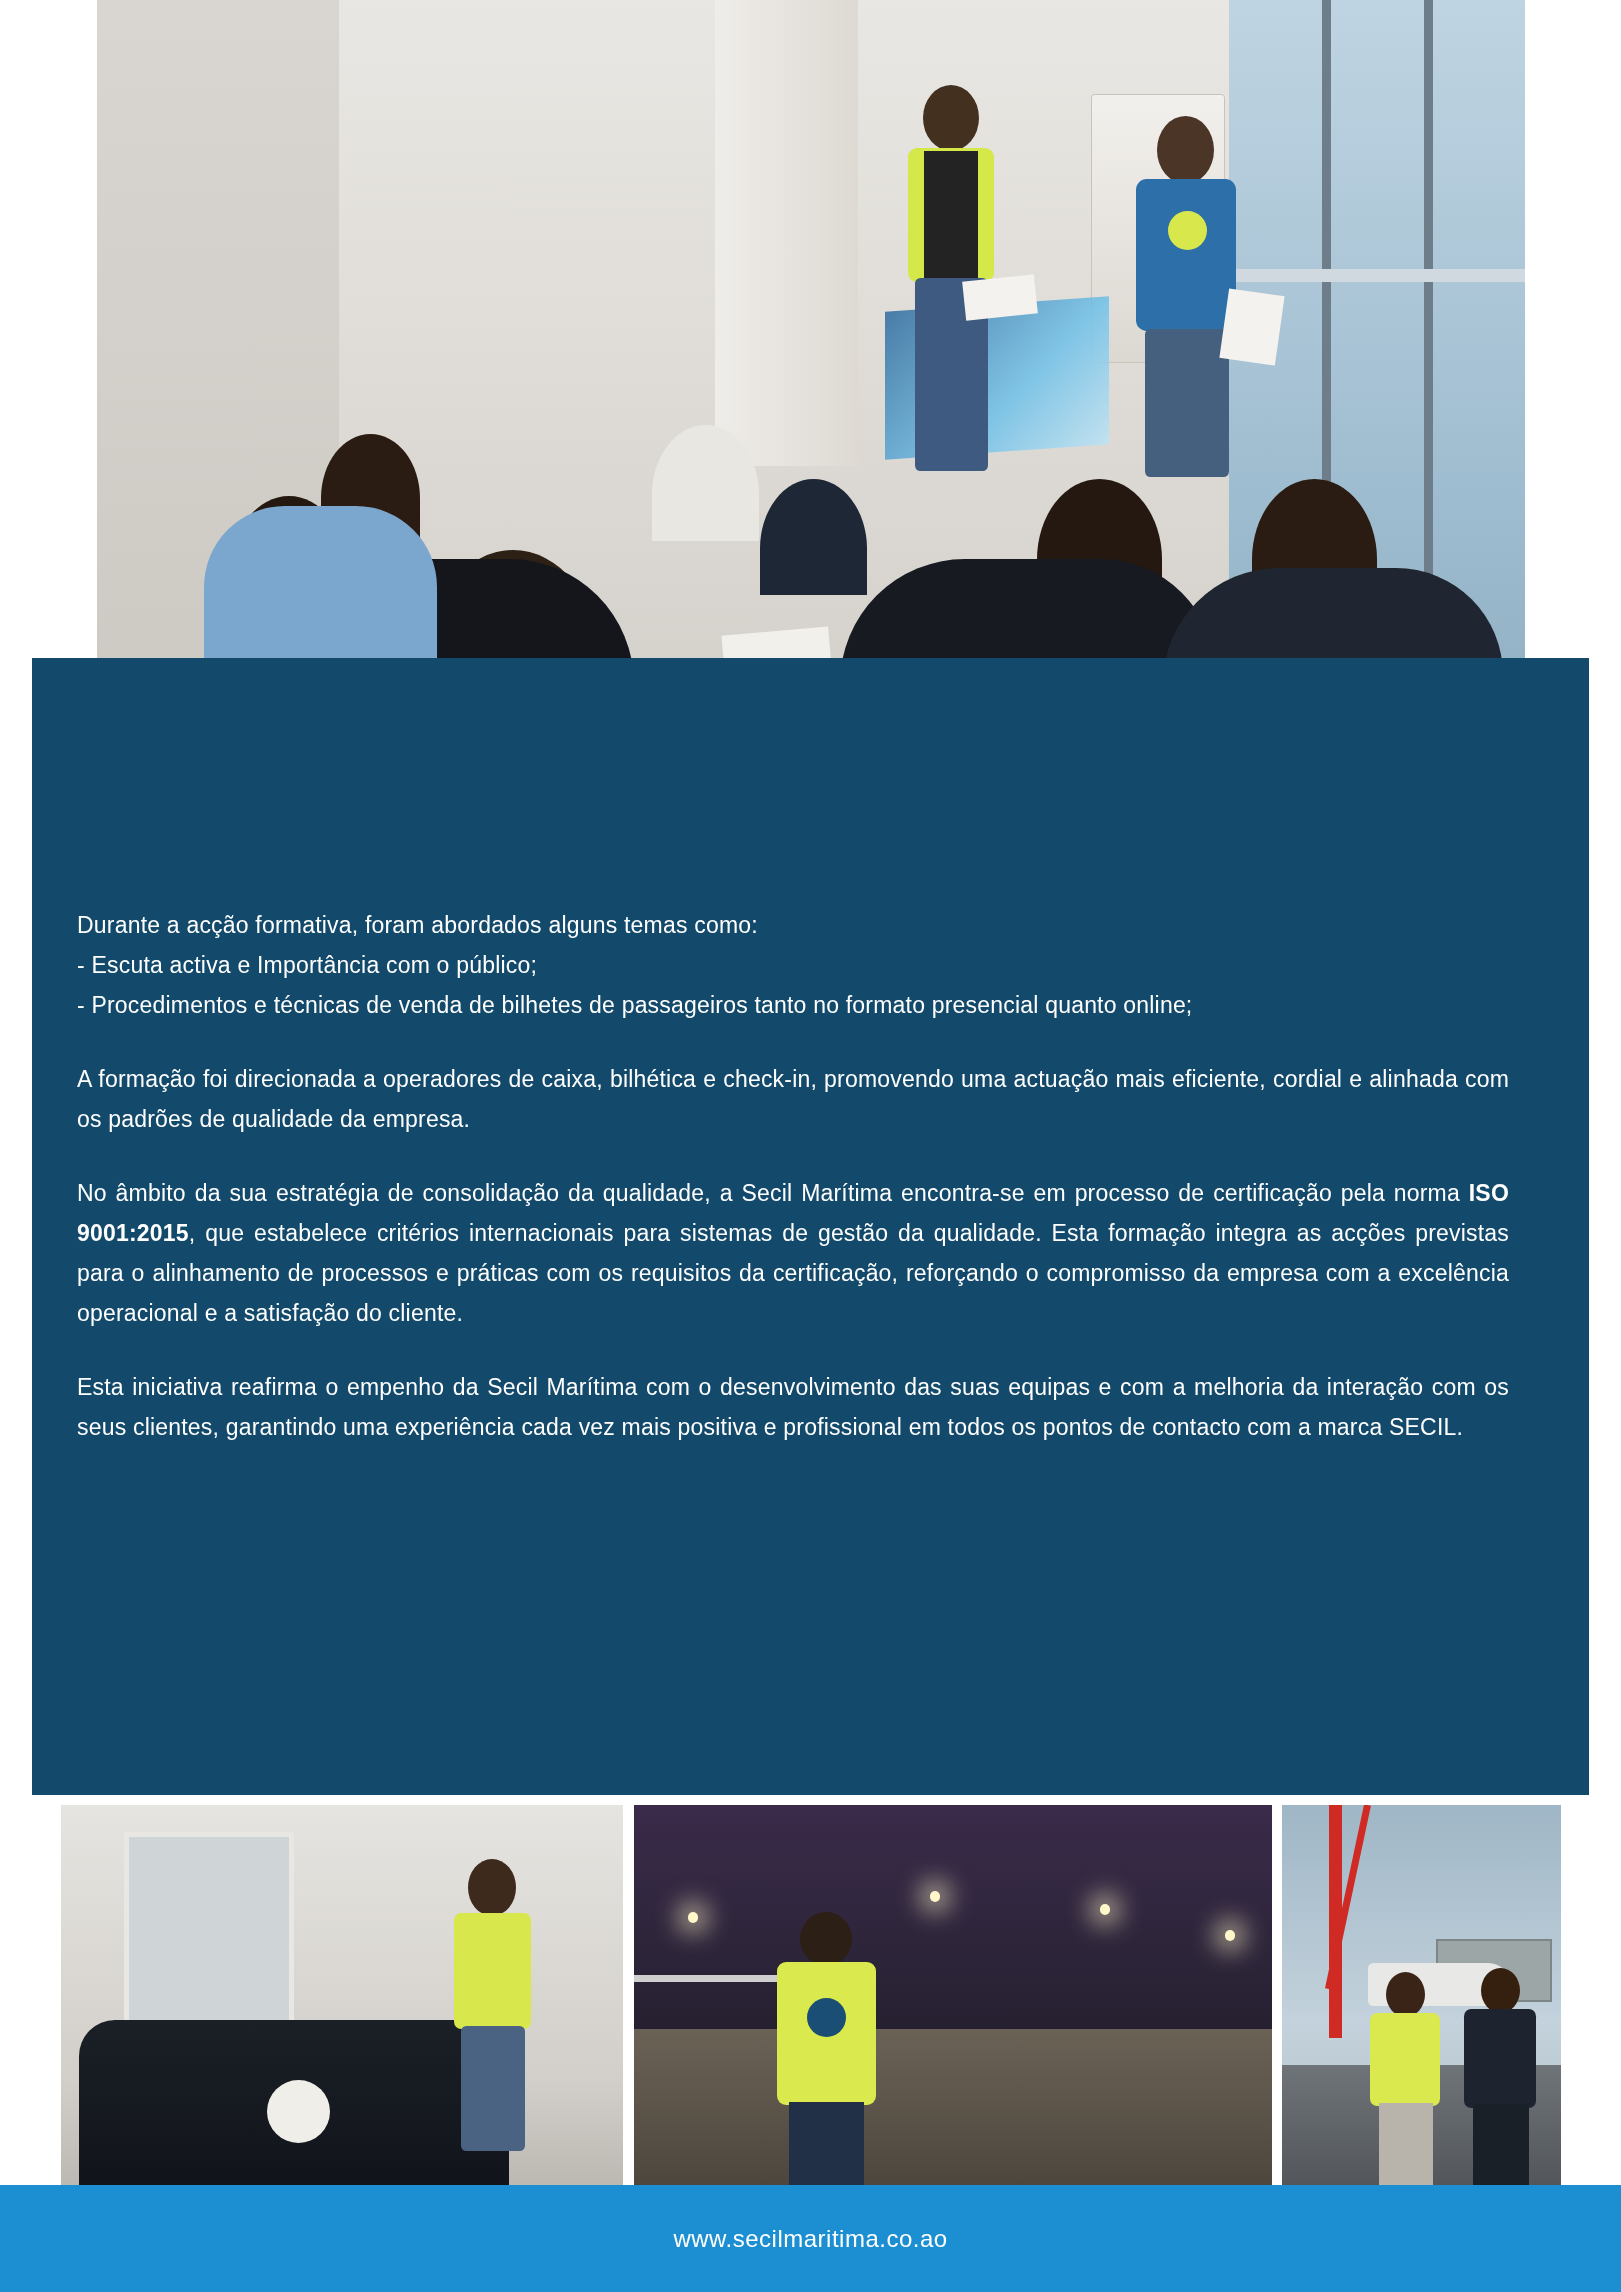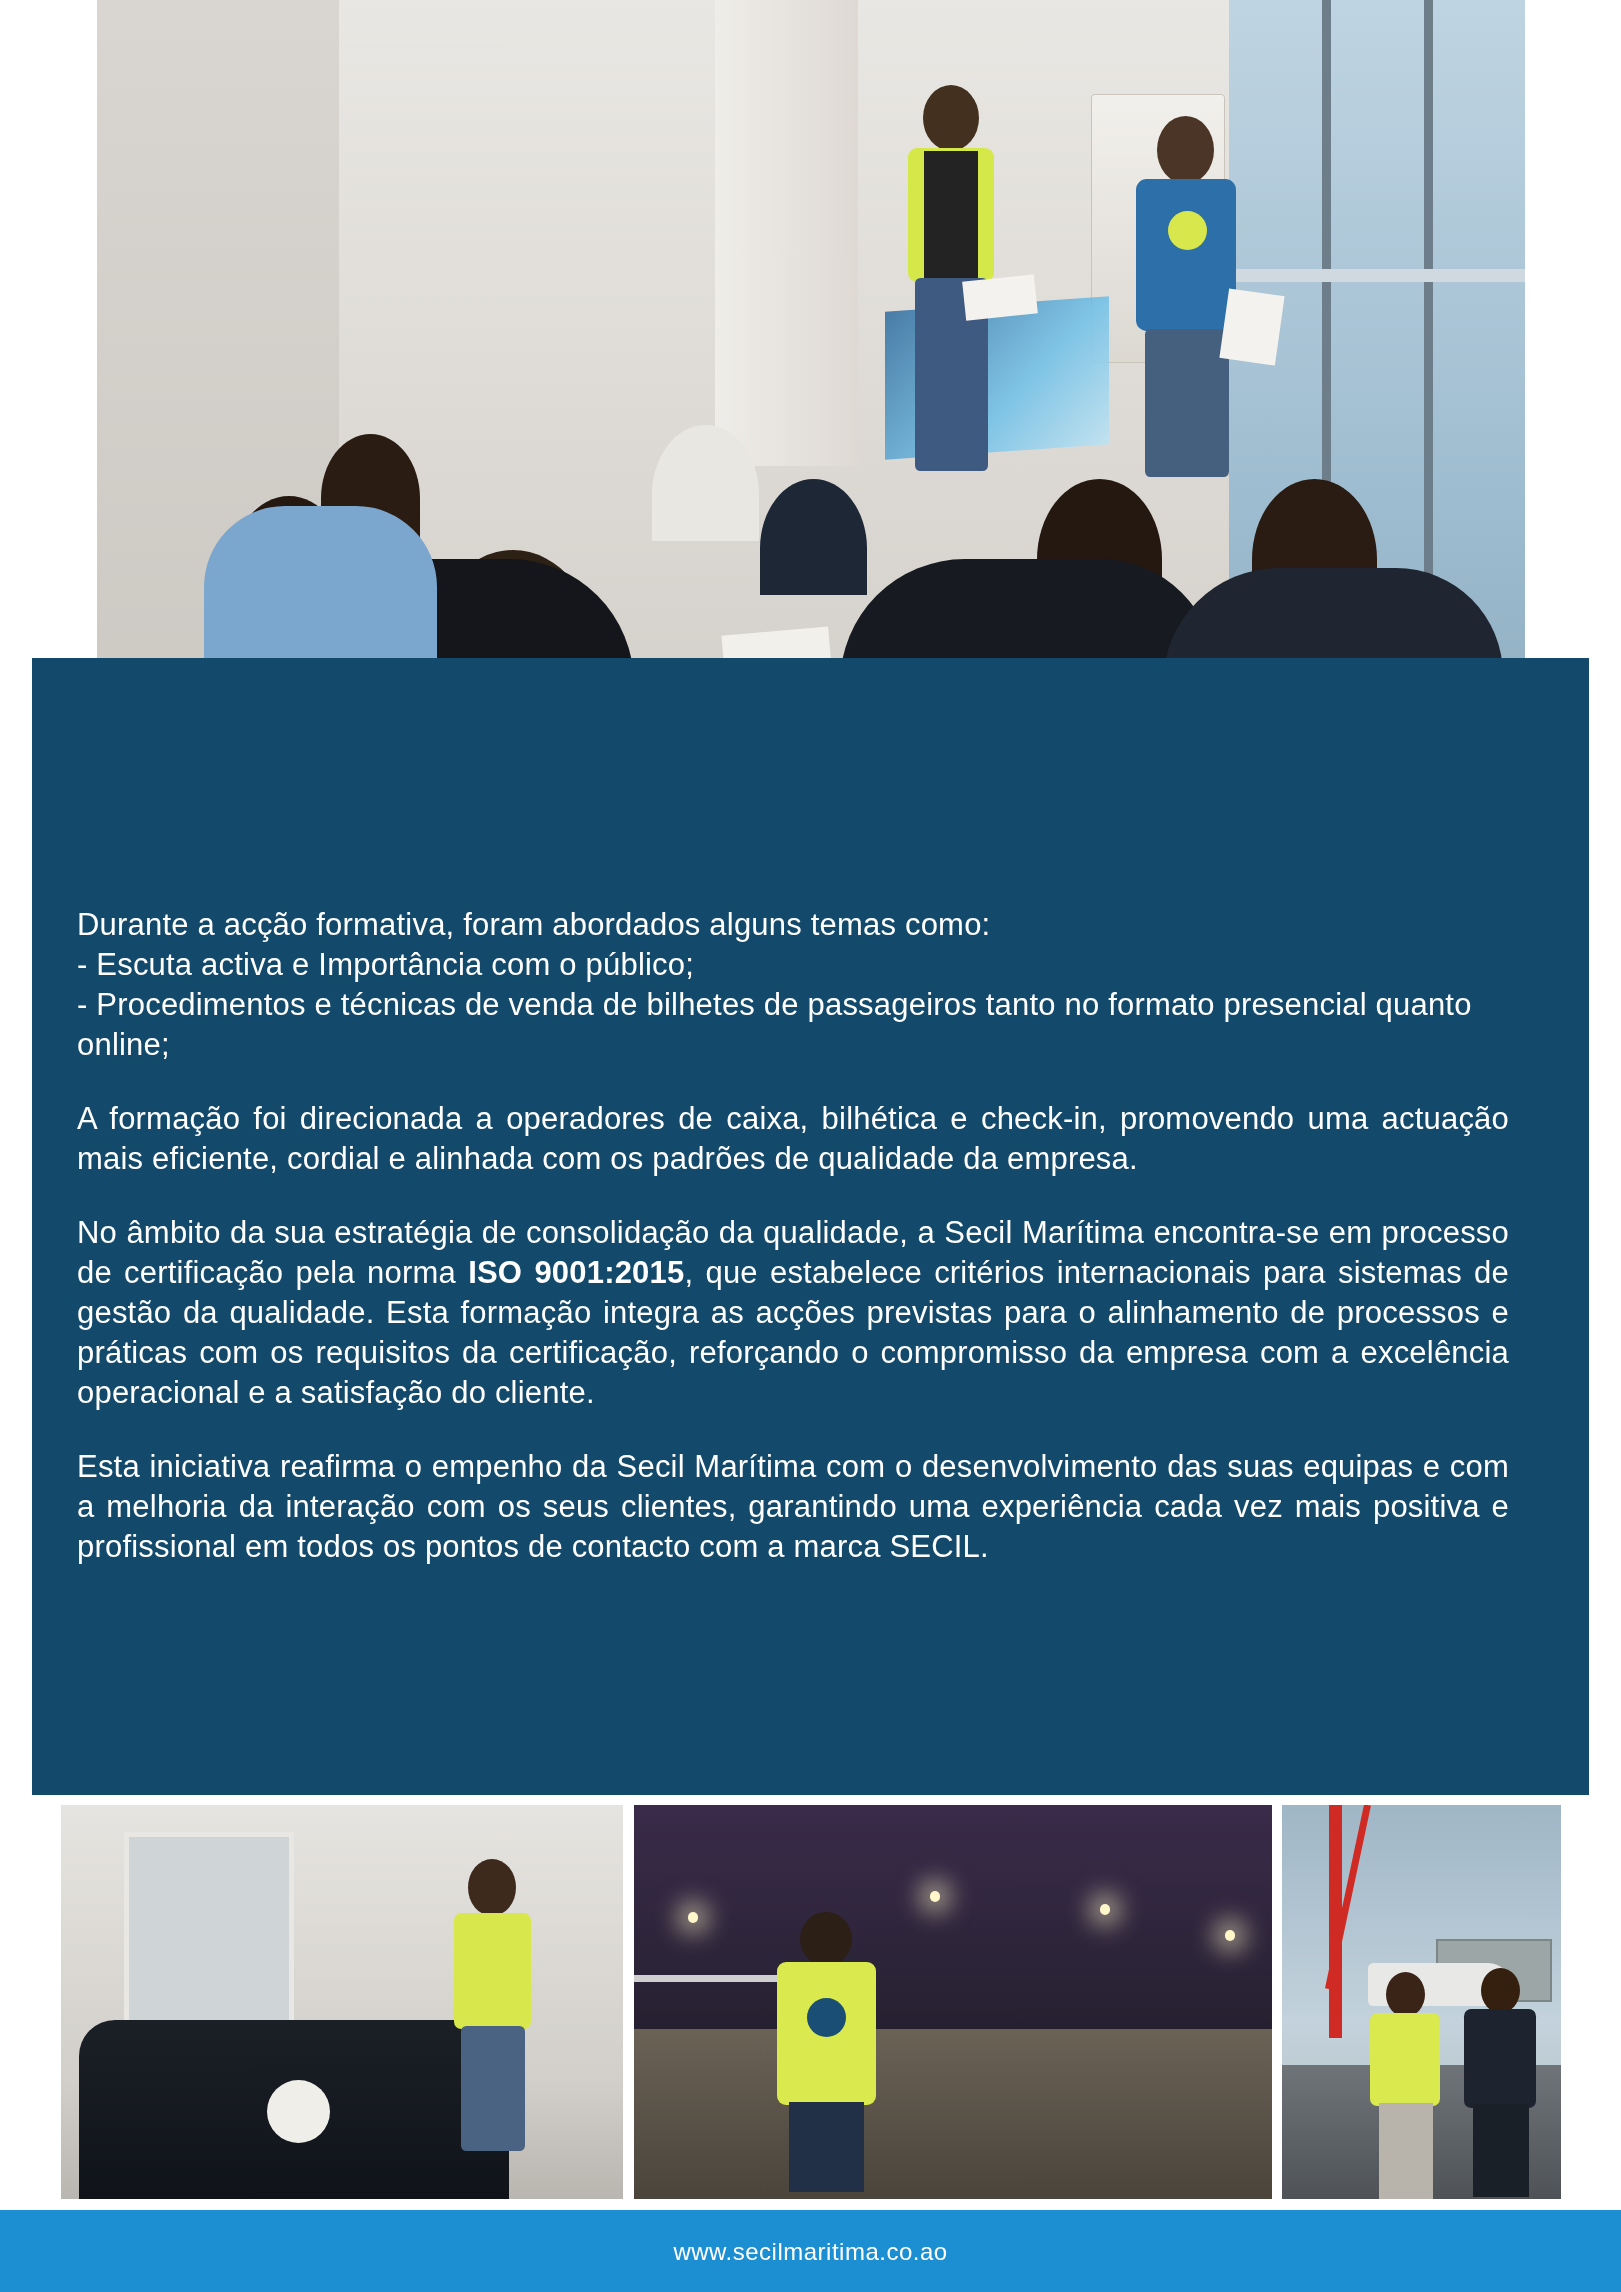--- a/index.html
+++ b/index.html
@@ -112,21 +112,21 @@
     width: 1557px;
     height: 1137px;
     background: #134a6b;
   }
   .body-text {
     position: absolute;
     left: 77px;
     top: 905px;
     width: 1440px;
     color: #ffffff;
-    font-size: 31px;
+    font-size: 23px;
     line-height: 40px;
     letter-spacing: 0.2px;
   }
   .body-text p { margin: 0 8px 0 0; }
   .body-text .para { margin-bottom: 34px; text-align: justify; }
   .body-text .list p { margin: 0; }
   .body-text b { font-weight: bold; }
 
   
   .strip {
@@ -177,21 +177,21 @@
   .c3-p2 { position: absolute; left: 176px; top: 163px; width: 81px; height: 229px; }
   .c3-p2 .h { position: absolute; left: 23px; top: 0; width: 39px; height: 45px; border-radius: 50%; background: #35200f; }
   .c3-p2 .v { position: absolute; left: 5.4px; top: 41px; width: 72px; height: 99px; background: #1d2430; border-radius: 7.2px; }
   .c3-p2 .j { position: absolute; left: 14.3px; top: 136px; width: 56px; height: 93px; background: #1a2028; }
 
   
   .footer {
     position: absolute;
     left: 0; bottom: 0;
     width: 100%;
-    height: 83px;
+    height: 108px;
     background: #1b8fd1;
     display: flex;
     align-items: center;
     justify-content: center;
   }
   .footer-url {
     color: #ffffff;
     font-size: 24px;
     letter-spacing: 0.5px;
   }

